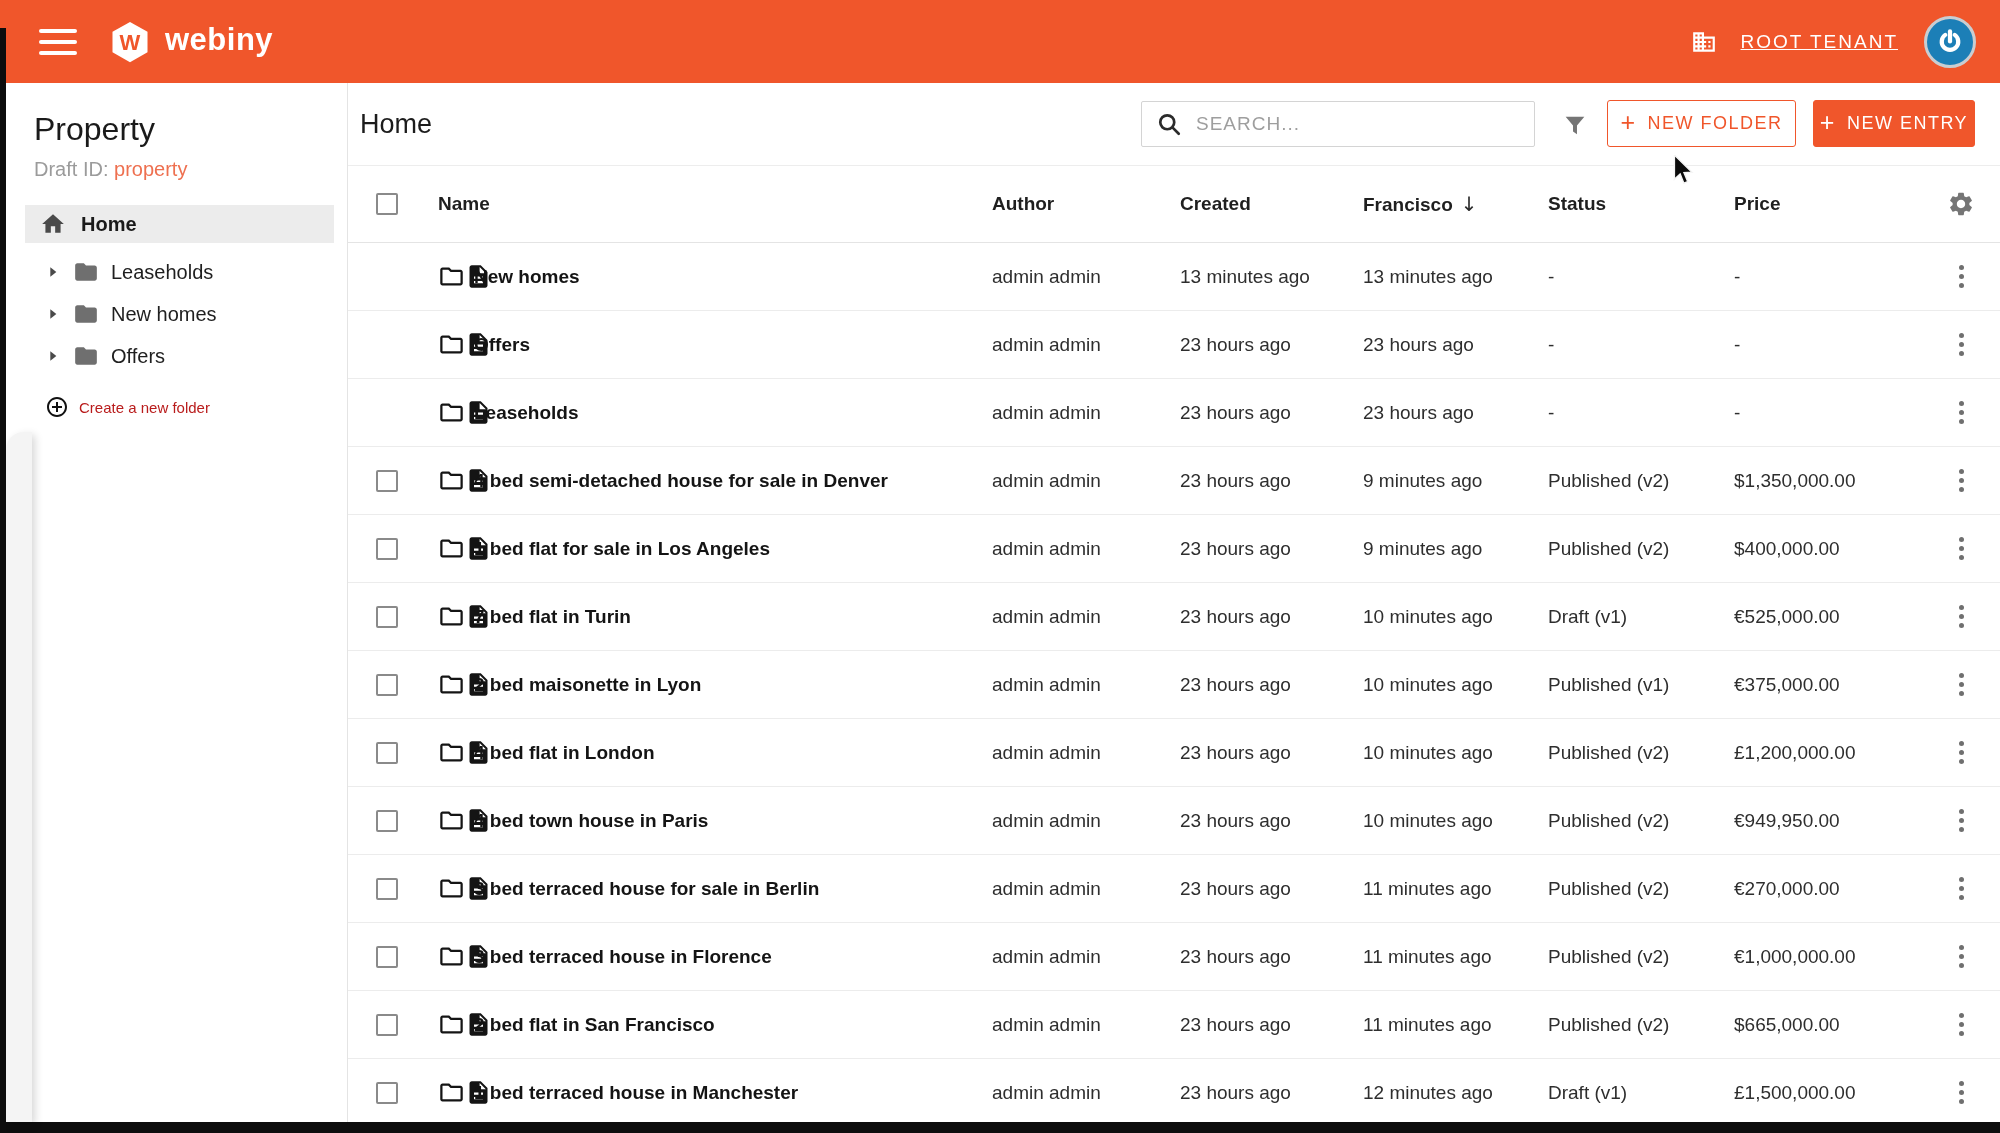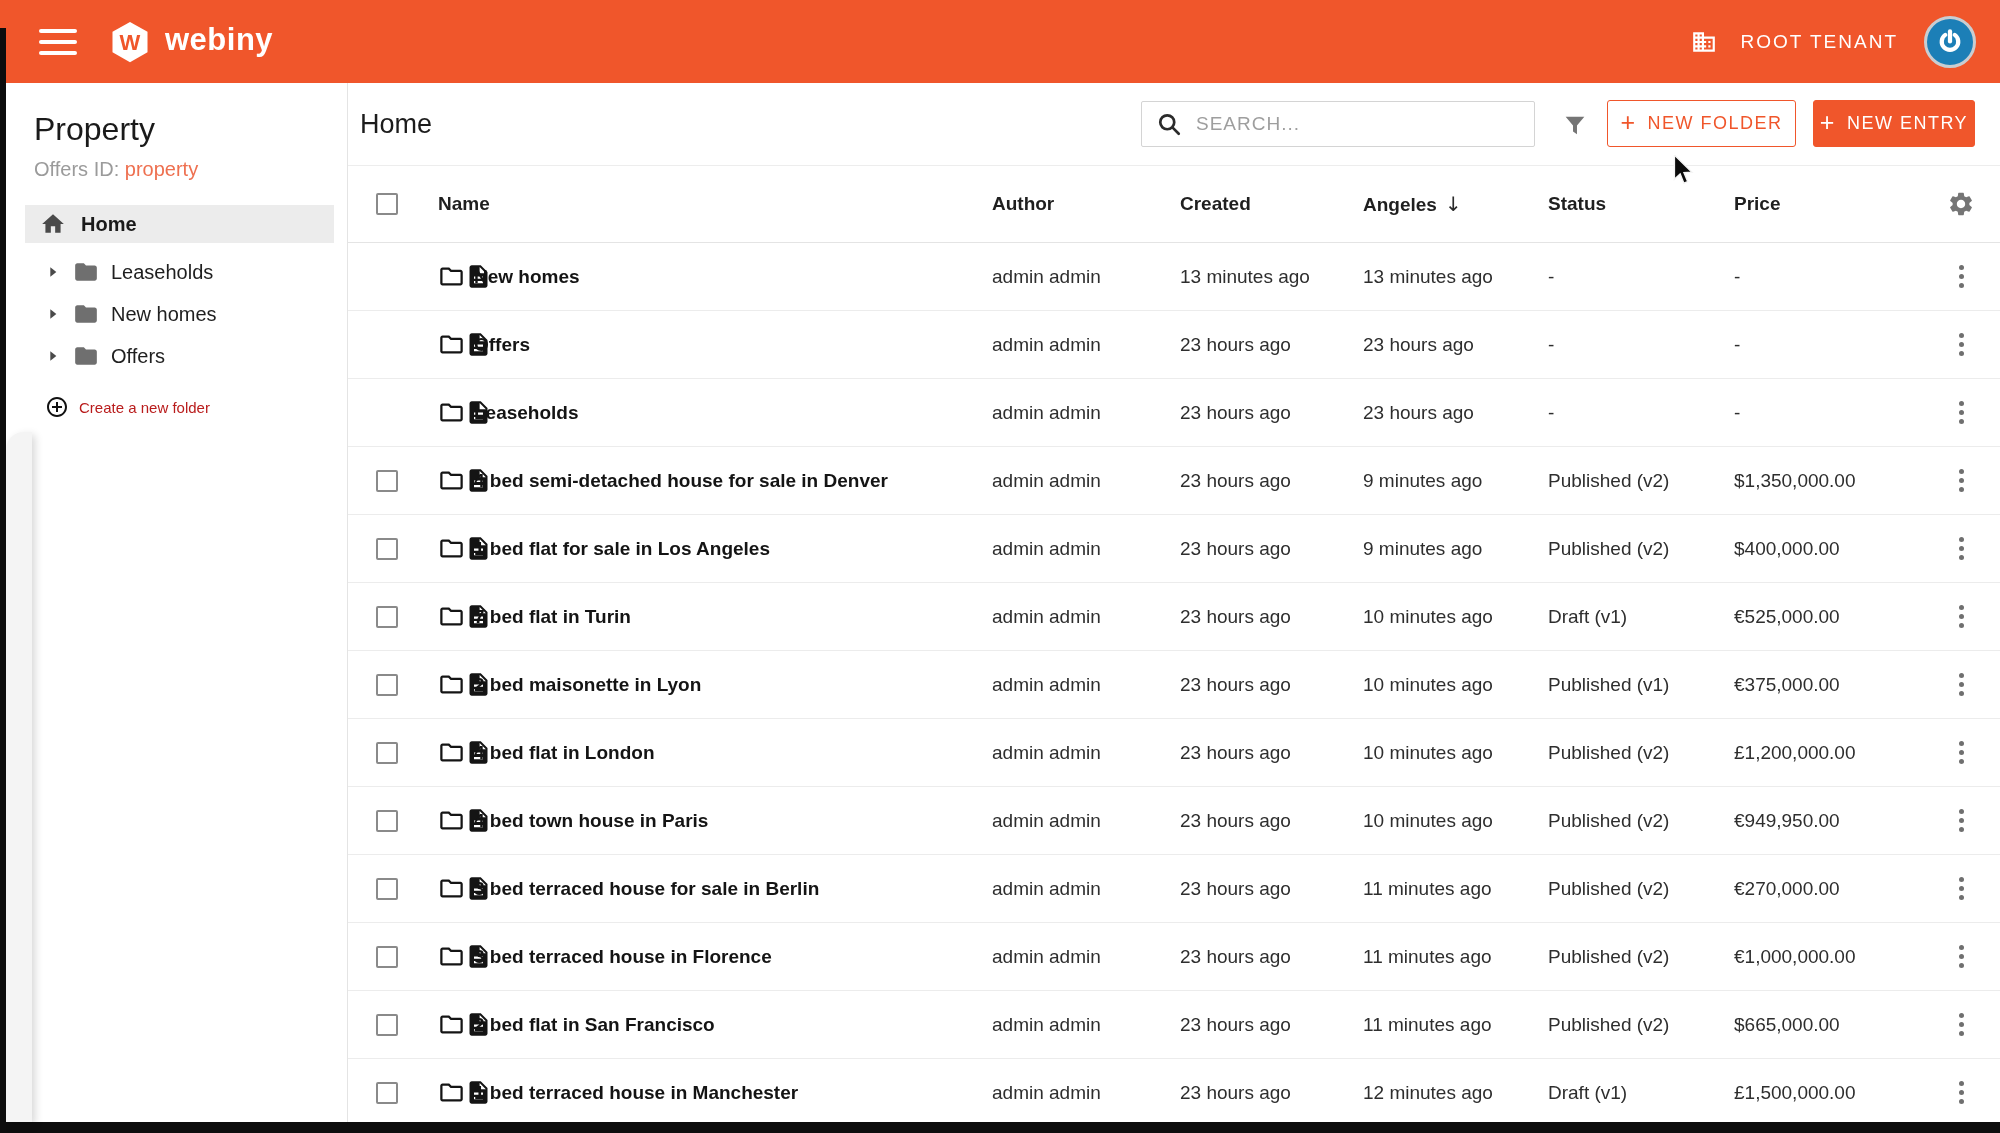--- a/index.html
+++ b/index.html
@@ -25,21 +25,21 @@
   .logo-wrap { display:flex; align-items:center; margin-left:30px; gap:12px; }
   .hexagon { position:relative; width:46px; height:42px; }
   .hexagon svg { display:block; }
   .hexagon .w-letter {
     position:absolute; left:0; top:1px; width:100%; height:100%;
     display:flex; align-items:center; justify-content:center;
     color:#f0562b; font-weight:bold; font-size:22px;
   }
   .wordmark { font-size:31px; font-weight:bold; letter-spacing:.5px; padding-bottom:4px; }
   .topbar-right { margin-left:auto; display:flex; align-items:center; padding-right:24px; }
-  .tenant { display:flex; align-items:center; gap:24px; cursor:pointer; }
+  .tenant { display:flex; align-items:center; gap:24px; cursor:pointer;text-decoration:underline; }
   .tenant-label { font-size:19px; letter-spacing:2px; font-weight:500; }
   .avatar {
     width:52px; height:52px; border-radius:50%; margin-left:26px;
     background:#1c7fb7; border:3px solid #c9cdd1;
     display:flex; align-items:center; justify-content:center; cursor:pointer;
   }
 
   
   .left-strip { position:absolute; left:0; top:28px; width:6px; bottom:0; background:#0d0d0d; z-index:60; }
   .drawer-shadow {
@@ -141,21 +141,21 @@
               <path d="M8.2 6.3a6.6 6.6 0 1 0 7.6 0"></path>
           </svg>
         </span>
       </div>
     </div>
   </header>
 
   <aside class="sidebar">
     <div class="s-title">Property</div>
     <div class="s-model">
-      <span>Offers ID:</span>
+      <span>Draft ID:</span>
       <span class="orange">property</span>
     </div>
     <div class="s-home">
       <span style="display:flex">
         <svg width="26" height="26" viewBox="0 0 24 24" fill="#4a4a4a">
             <path d="M10 20v-6h4v6h5v-8h3L12 3 2 12h3v8z"></path>
           </svg>
       </span>
       <span class="label">Home</span>
     </div>
@@ -237,21 +237,21 @@
       </div>
     </div>
 
     <div class="thead">
       <div class="c-check">
           <span class="checkbox"></span>
         </div>
       <div class="c-namehead"><span>Name</span></div>
       <div class="c-author"><span>Author</span></div>
       <div class="c-created"><span>Created</span></div>
-      <div class="c-modified"><span>Angeles</span><span class="sort-arrow">↓</span></div>
+      <div class="c-modified"><span>Francisco</span><span class="sort-arrow">↓</span></div>
       <div class="c-status"><span>Status</span></div>
       <div class="c-price"><span>Price</span></div>
       <div class="c-actions">
         <span class="gear-btn">
           <svg width="28" height="28" viewBox="0 0 24 24" fill="#757575">
               <path d="M19.14 12.94c.04-.3.06-.61.06-.94 0-.32-.02-.64-.07-.94l2.03-1.58c.18-.14.23-.41.12-.61l-1.92-3.32c-.12-.22-.37-.29-.59-.22l-2.39.96c-.5-.38-1.03-.7-1.62-.94l-.36-2.54c-.04-.24-.24-.41-.48-.41h-3.84c-.24 0-.43.17-.47.41l-.36 2.54c-.59.24-1.13.57-1.62.94l-2.39-.96c-.22-.08-.47 0-.59.22L2.74 8.87c-.12.21-.08.47.12.61l2.03 1.58c-.05.3-.09.63-.09.94s.02.64.07.94l-2.03 1.58c-.18.14-.23.41-.12.61l1.92 3.32c.12.22.37.29.59.22l2.39-.96c.5.38 1.03.7 1.62.94l.36 2.54c.05.24.24.41.48.41h3.84c.24 0 .44-.17.47-.41l.36-2.54c.59-.24 1.13-.56 1.62-.94l2.39.96c.22.08.47 0 .59-.22l1.92-3.32c.12-.22.07-.47-.12-.61l-2.01-1.58zM12 15.6c-1.98 0-3.6-1.62-3.6-3.6s1.62-3.6 3.6-3.6 3.6 1.62 3.6 3.6-1.62 3.6-3.6 3.6z"></path>
             </svg>
         </span>
       </div>
     </div>

